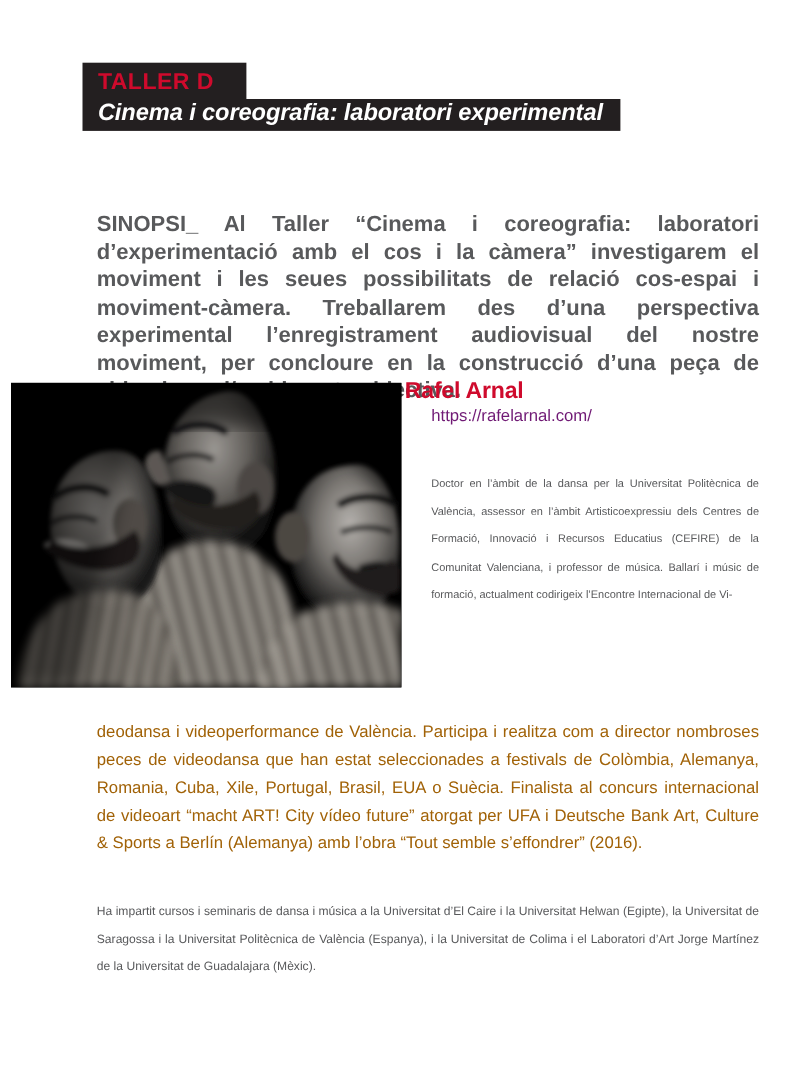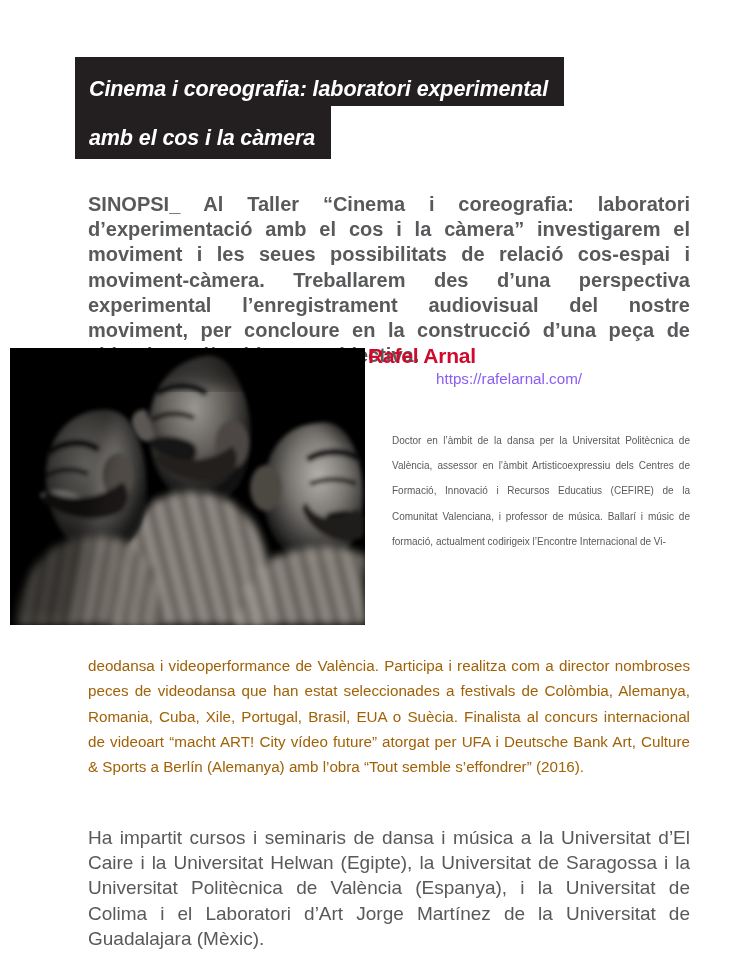--- a/index.html
+++ b/index.html
@@ -46,21 +46,21 @@
     letter-spacing: 0.4px;
     padding-top: 6px;
     padding-bottom: 2px;
     padding-right: 30px;
   }
   .hdr-line-2, .hdr-line-3 {
     font-size: 21.5px;
     font-weight: 700;
     font-style: italic;
     letter-spacing: -0.1px;
-    padding-top: 20px;
+    padding-top: 0;
     padding-bottom: 4px;
   }
   .hdr-line-3 {
     padding-bottom: 7px;
   }
 
   
   .synopsis {
     position: absolute;
     left: 88px;
@@ -93,23 +93,22 @@
     font-size: 21px;
     font-weight: 700;
     color: #cf0a2c;
     letter-spacing: -0.2px;
   }
   .person-url {
     position: absolute;
     left: 392px;
     top: 370px;
     font-size: 15.2px;
-    color: #8b5cf6;
+    color: #701a75;
     text-decoration: none;
-    margin-left: 44px;
   }
   .bio-col {
     position: absolute;
     left: 392px;
     top: 418px;
     width: 298px;
     font-size: 10px;
     line-height: 25.2px;
     text-align: justify;
     color: #58595b;
@@ -124,34 +123,34 @@
     font-size: 15.2px;
     line-height: 25.2px;
     text-align: justify;
     color: #a16207;
   }
   .bio-last {
     position: absolute;
     left: 88px;
     top: 806px;
     width: 602px;
-    font-size: 19px;
+    font-size: 11px;
     line-height: 25.2px;
     text-align: justify;
     color: #58595b;
   }
 </style>
 </head>
 <body>
 
 <div class="page">
 
   <div class="header">
+    <span class="hdr-line hdr-line-1">TALLER D</span>
     <span class="hdr-line hdr-line-2">Cinema i coreografia: laboratori experimental</span>
-    <span class="hdr-line hdr-line-3">amb el cos i la càmera</span>
   </div>
 
   <p class="synopsis">SINOPSI_ Al Taller “Cinema i coreografia: laboratori d’experimentació amb el cos i la càmera” investigarem el moviment i les seues possibilitats de relació cos-espai i moviment-càmera. Treballarem des d’una perspectiva experimental l’enregistrament audiovisual del nostre moviment, per concloure en la construcció d’una peça de videodansa i/o videoart col·lectiva.</p>
 
   <div class="photo">
     <svg width="355" height="277" viewBox="0 0 355 277">
       <defs>
         <radialGradient id="gFaceA" cx="40%" cy="38%" r="62%">
           <stop offset="0%" stop-color="#cfcbc6"></stop>
           <stop offset="45%" stop-color="#8b8782"></stop>

